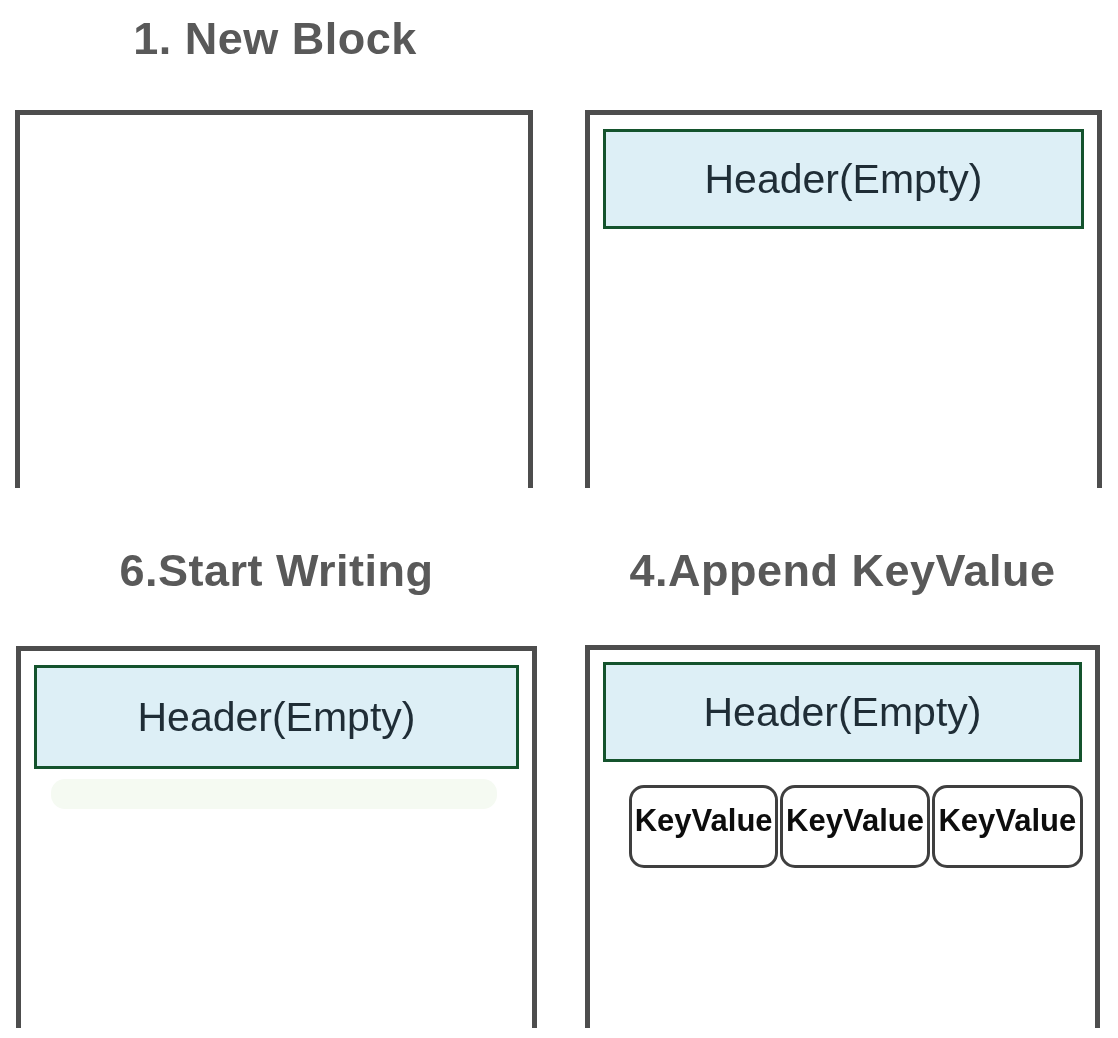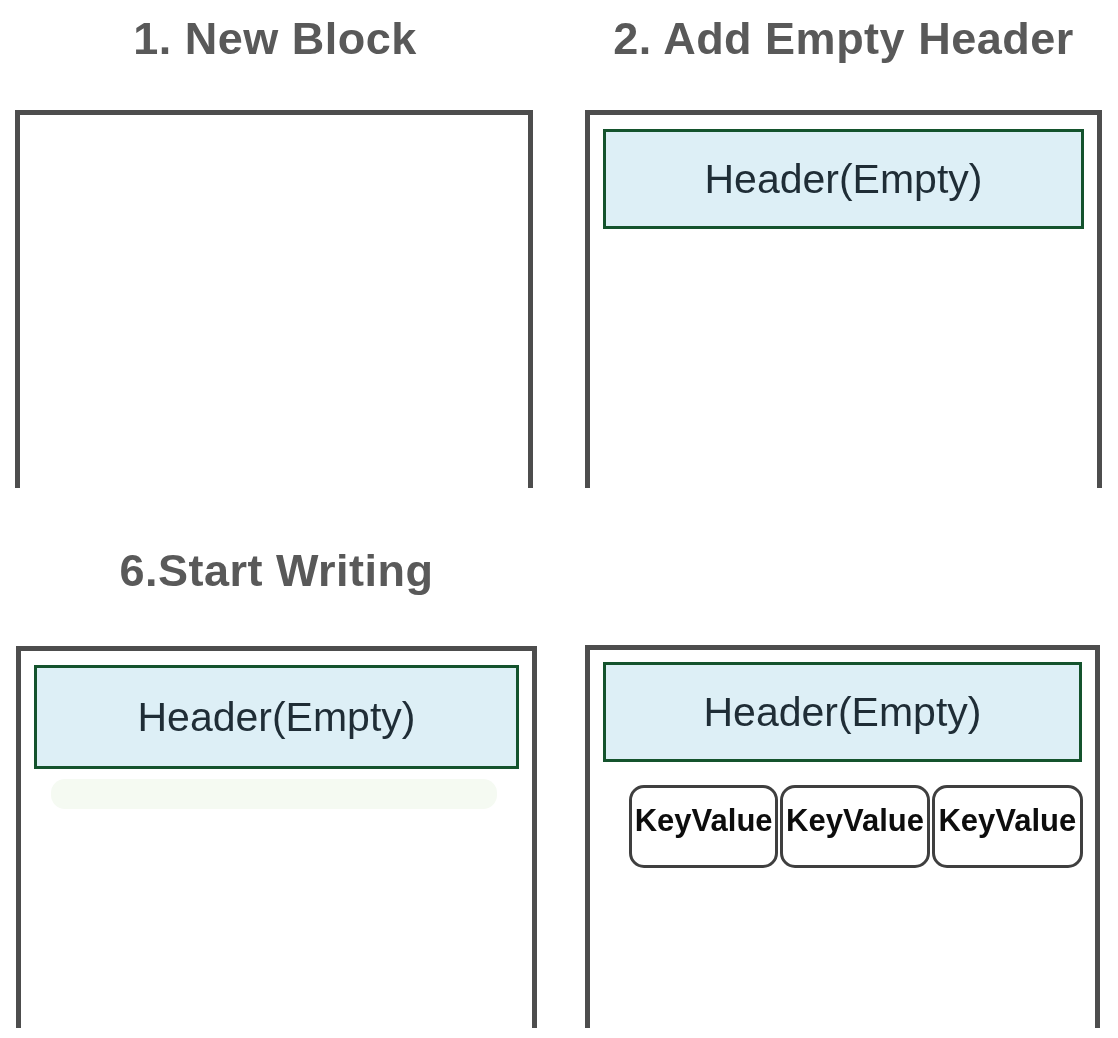--- a/index.html
+++ b/index.html
@@ -85,31 +85,31 @@
   }
 </style>
 </head>
 <body>
 
 <div class="canvas">
 
   <div class="step-title" style="left: 15px; width: 520px; top: 14px;">1. New Block</div>
   <div class="block-rect" style="left: 15px; top: 110px; width: 518px; height: 378px;"></div>
 
-  <div class="step-title" style="left: 585px; width: 517px; top: 14px;">2. Add Empty Header</div>
   <div class="block-rect" style="left: 585px; top: 110px; width: 517px; height: 378px;">
     <div class="header-box">Header(Empty)</div>
   </div>
 
   <div class="step-title" style="left: 16px; width: 521px; top: 546px;">6.Start Writing</div>
   <div class="block-rect" style="left: 16px; top: 646px; width: 521px; height: 382px;">
     <div class="header-box" style="height: 104px;">Header(Empty)</div>
     <div class="ghost-row" style="top: 128px;"></div>
   </div>
 
+  <div class="step-title" style="left: 585px; width: 515px; top: 546px;">4.Append KeyValue</div>
   <div class="block-rect" style="left: 585px; top: 645px; width: 515px; height: 383px;">
     <div class="header-box" style="top: 12px;">Header(Empty)</div>
     <div class="kv-row">
       <div class="kv-chip">KeyValue</div>
       <div class="kv-chip">KeyValue</div>
       <div class="kv-chip" style="width: 155px;">KeyValue</div>
     </div>
   </div>
 
 </div>

